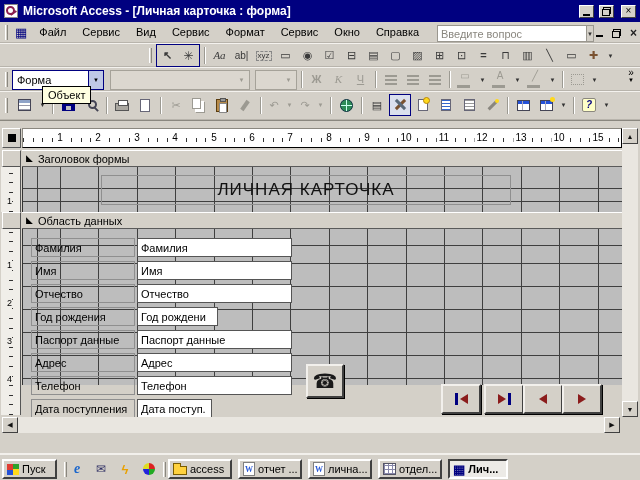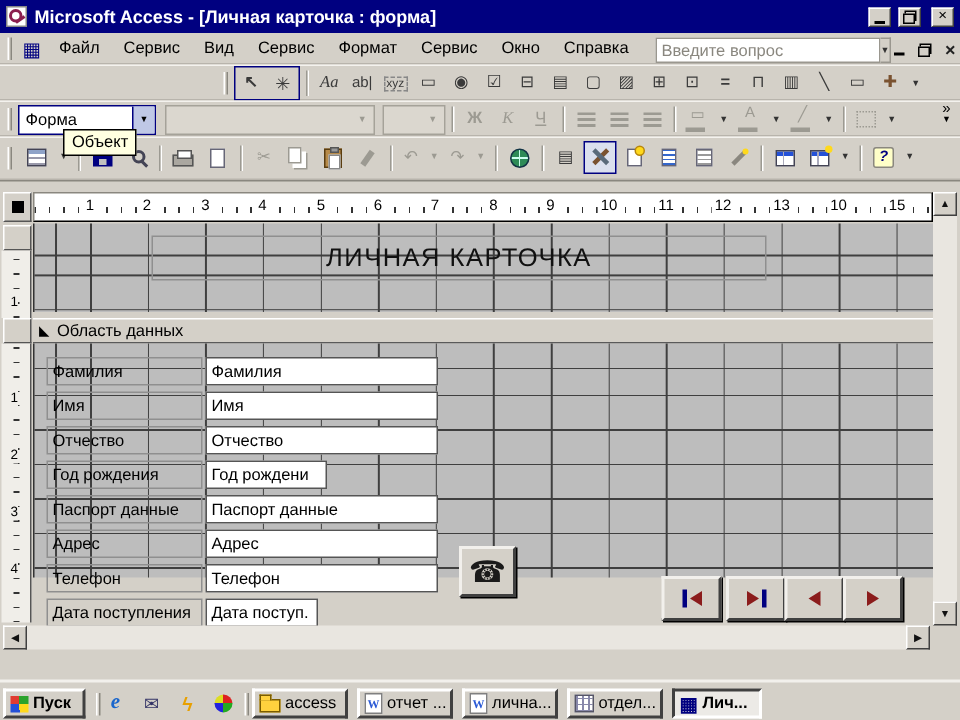--- a/index.html
+++ b/index.html
@@ -116,21 +116,21 @@
   .sbbtn{position:absolute;width:16px;height:16px;background:#d4d0c8;border:1px solid;border-color:#fff #404040 #404040 #fff;
     display:flex;align-items:center;justify-content:center;font-size:7px;color:#111}
   .sbtrack-v{left:622px;top:23px;width:16px;height:257px;background:#e9e6e0}
   .sbtrack-h{left:18px;top:296px;width:586px;height:16px;background:#e9e6e0}
   
   .statusbar{left:0;top:433px;width:640px;height:20px;background:#d4d0c8;border-top:1px solid #fff}
   .panel{position:absolute;top:3px;height:15px;border:1px solid;border-color:#8a877f #fff #fff #8a877f;padding:1px 4px;white-space:nowrap}
   
   .taskbar{left:0;top:453px;width:640px;height:27px;background:#d4d0c8;border-top:2px solid #f2f0ec}
   .startbtn{position:absolute;left:2px;top:4px;width:55px;height:20px;background:#d4d0c8;
-    border:2px solid;border-color:#fff #404040 #404040 #fff;display:flex;align-items:center;gap:3px;padding:0 3px;font-weight:bold}
+    border:2px solid;border-color:#fff #404040 #404040 #fff;display:flex;align-items:center;gap:3px;padding:0 3px;font-weight:normal}
   .i-flag{width:12px;height:11px;background:conic-gradient(#2ca32c 0 25%,#ffd91c 25% 50%,#2451d8 50% 75%,#e03c31 75%)}
   .ql{position:absolute;top:6px;width:18px;height:16px;display:flex;align-items:center;justify-content:center}
   .i-ie{color:#1a66cc;font:italic bold 14px "Liberation Serif",serif}
   .i-mail{color:#336;font-size:12px}
   .i-bolt{color:#e8a000;font-weight:bold;font-size:13px}
   .i-channels{width:12px;height:12px;border-radius:50%;background:conic-gradient(#d22 0 25%,#2a2 25% 50%,#22d 50% 75%,#dd2 75%)}
   .taskbtn{position:absolute;top:4px;height:20px;width:64px;background:#d4d0c8;
     border:2px solid;border-color:#fff #404040 #404040 #fff;display:flex;align-items:center;gap:3px;padding:0 3px;overflow:hidden;white-space:nowrap}
   .taskbtn.active{border-color:#404040 #fff #fff #404040;background:#eceae6;font-weight:bold}
   .i-folder{width:14px;height:9px;background:#ffd23e;border:1px solid #7a5c00;position:relative;margin-top:3px;flex:none}
@@ -466,21 +466,21 @@
     </div>
 
     <div class="abs secsel" style="top:29px;height:17px"></div>
     <div class="abs secbar" style="top:29px">
       <span class="mark">◣</span>
       <span>Заголовок формы</span>
     </div>
     <div class="abs vruler" style="top:46px;height:45px">
       <span style="top:28px">1</span>
     </div>
-    <div class="abs grid" style="top:28px;height:59px;background-position:37px 22px">
+    <div class="abs grid" style="top:46px;height:59px;background-position:37px 22px">
       <div class="formtitle">ЛИЧНАЯ КАРТОЧКА</div>
     </div>
 
     <div class="abs secsel" style="top:91px;height:17px"></div>
     <div class="abs secbar" style="top:91px">
       <span class="mark">◣</span>
       <span>Область данных</span>
     </div>
     <div class="abs vruler" style="top:108px;height:186px">
       <span style="top:30px">1</span>

